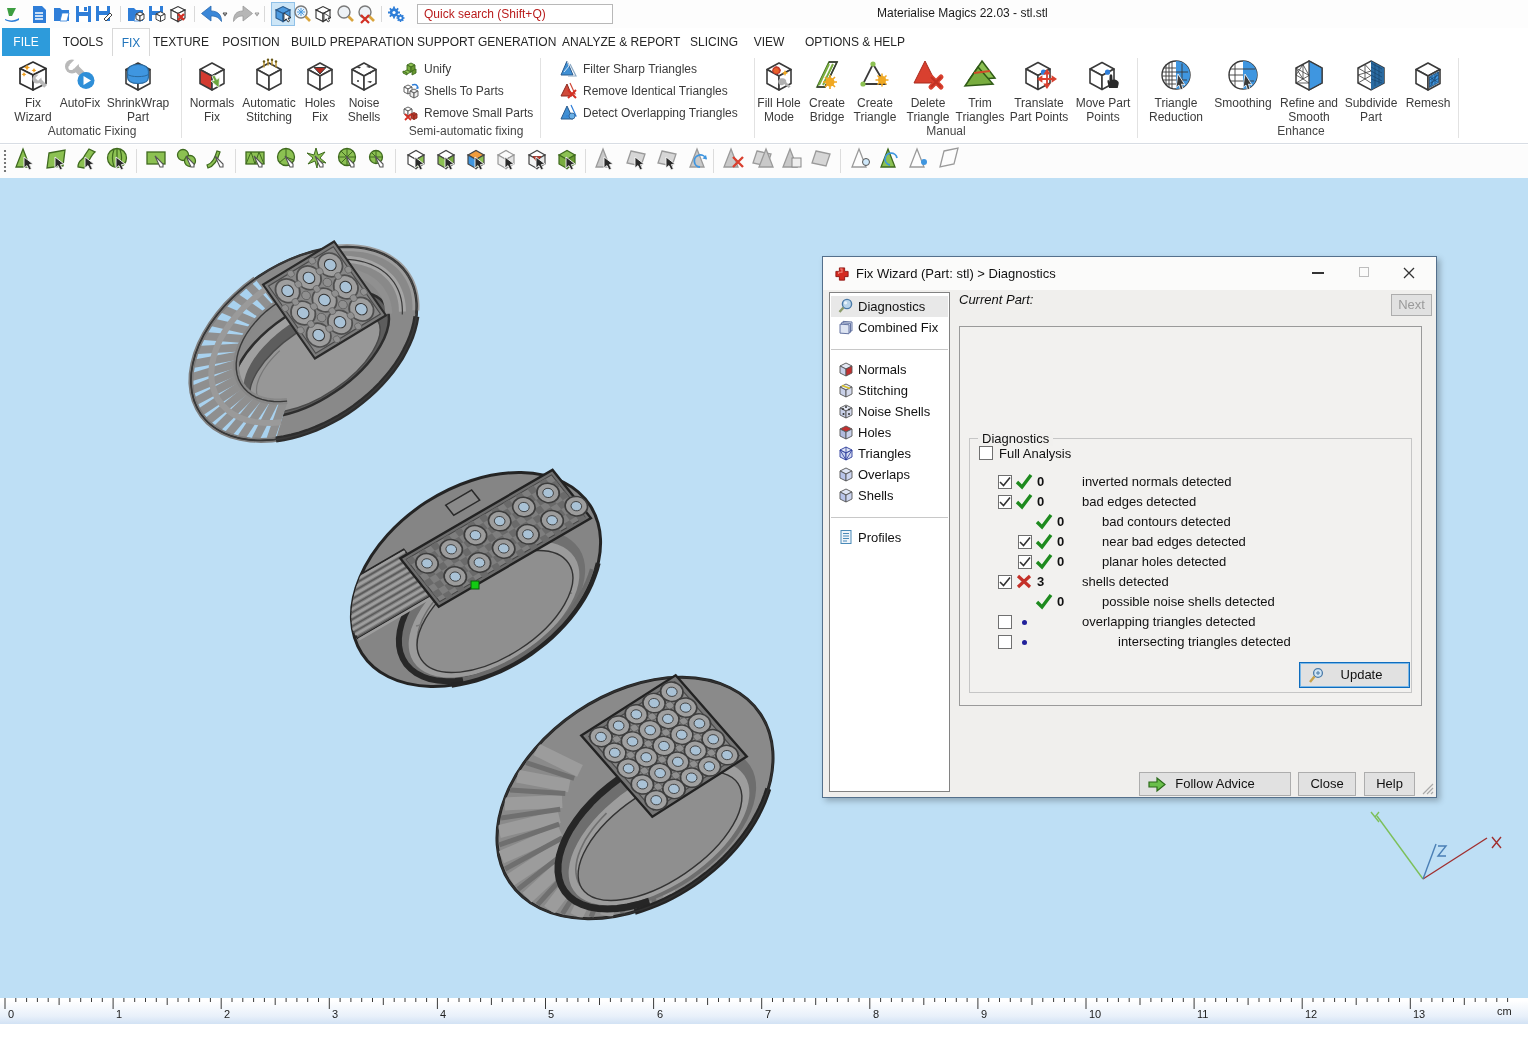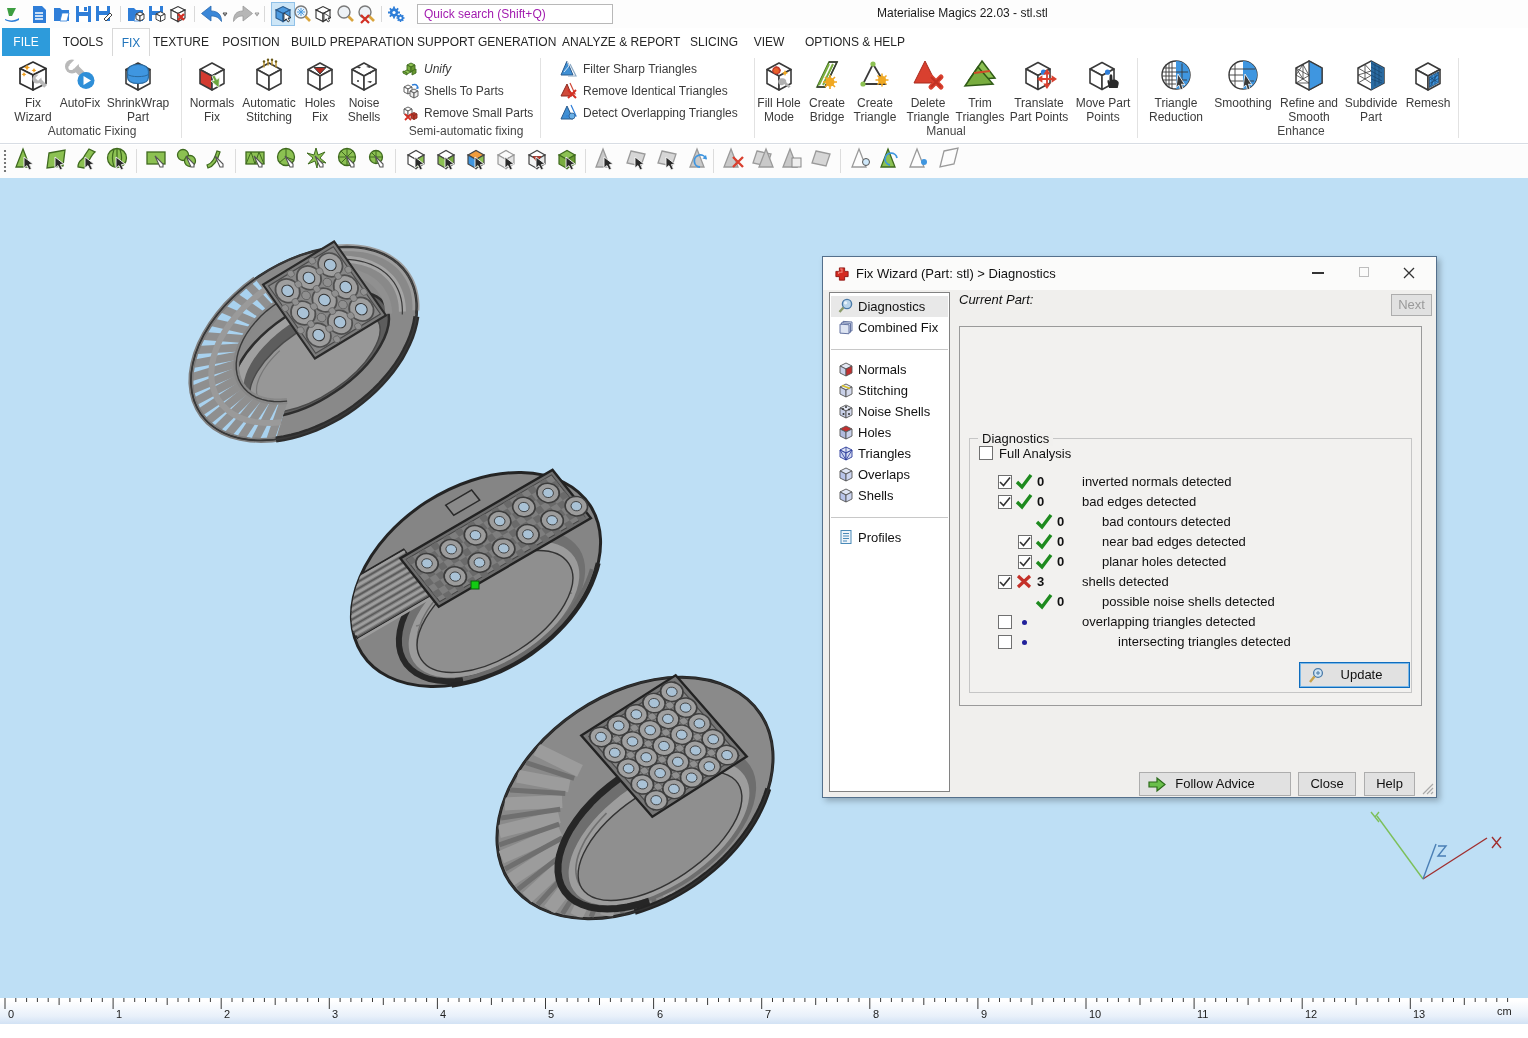--- a/index.html
+++ b/index.html
@@ -2,21 +2,21 @@
 <html><head>
 <meta charset="utf-8">
 <style>
 * { margin:0; padding:0; box-sizing:border-box; }
 html,body { width:1528px; height:1038px; overflow:hidden; font-family:"Liberation Sans", sans-serif; }
 .abs { position:absolute; }
 #app { position:relative; width:1528px; height:1038px; background:#fff; }
 
 #titlebar { left:0; top:0; width:1528px; height:28px; background:#fdfdfd; }
 #title-text { left:877px; top:0; height:28px; line-height:26px; font-size:12px; color:#1a1a1a; }
-#searchbox { left:417px; top:4px; width:196px; height:20px; border:1px solid #b8b8b8; background:#fff; font-size:12px; color:#a21caf; line-height:18px; padding-left:6px; }
+#searchbox { left:417px; top:4px; width:196px; height:20px; border:1px solid #b8b8b8; background:#fff; font-size:12px; color:#b91c1c; line-height:18px; padding-left:6px; }
 .qsep { top:6px; width:1px; height:16px; background:#d9d9d9; }
 
 #tabs { left:0; top:28px; width:1528px; height:28px; background:#fff; }
 .tab { position:absolute; top:0; height:28px; line-height:28px; font-size:12px; color:#262626; text-align:center; white-space:nowrap; }
 #tab-file { background:#2d9bdb; color:#fff; }
 #tab-fix { background:#fff; color:#2275bc; border:1px solid #d8d8d8; border-bottom:none; }
 
 #ribbon { left:0; top:56px; width:1528px; height:88px; background:#fff; border-bottom:1px solid #d8dde4; }
 .rbtn { position:absolute; top:2px; text-align:center; }
 .rbtn svg { display:block; margin:0 auto; }
@@ -280,21 +280,21 @@
             <path d="M10,10 q3,-2 5,-1 l-1.5,1.5 q-2,-1 -3.5,-0.5 Z"></path>
             <path d="M20,9 q3,-1.5 5,-0.5 l-1.5,1.5 q-2,-1 -3.5,-1 Z"></path>
             <path d="M21,24 q3,-1.5 5,-0.5 l-1.5,1.5 q-2,-1 -3.5,-1 Z"></path>
             <circle cx="12" cy="23" r="1"></circle>
             <circle cx="24" cy="15" r="1"></circle>
           </g>
         </svg>
       <div class="rlab">Noise<br>Shells</div>
     </div>
 
-    <div class="srow" style="left:402px;top:4px;font-style:italic;"><svg width="17" height="17" viewBox="0 0 17 17">
+    <div class="srow" style="left:402px;top:4px;"><svg width="17" height="17" viewBox="0 0 17 17">
           <g stroke="#3f6a1f" stroke-width="0.9">
             <path d="M5,5 L9,3 L13,5 L9,7 Z" fill="#8cc152"></path>
             <path d="M5,5 L9,7 L9,12 L5,10 Z" fill="#79ad3f"></path>
             <path d="M13,5 L9,7 L9,12 L13,10 Z" fill="#67982f"></path>
             <path d="M2,9 L6,7 L10,9 L6,11 Z" fill="#8cc152" transform="translate(-1,3)"></path>
             <path d="M1,12 L5,14 L5,16 L1,14 Z" fill="#79ad3f" transform="translate(0,-1)"></path>
             <path d="M9,12 L13,10 L13,14 L9,16 Z" fill="#67982f" transform="translate(1,-1)"></path>
           </g>
         </svg>Unify</div>
     <div class="srow" style="left:402px;top:26px;"><svg width="17" height="17" viewBox="0 0 17 17">

